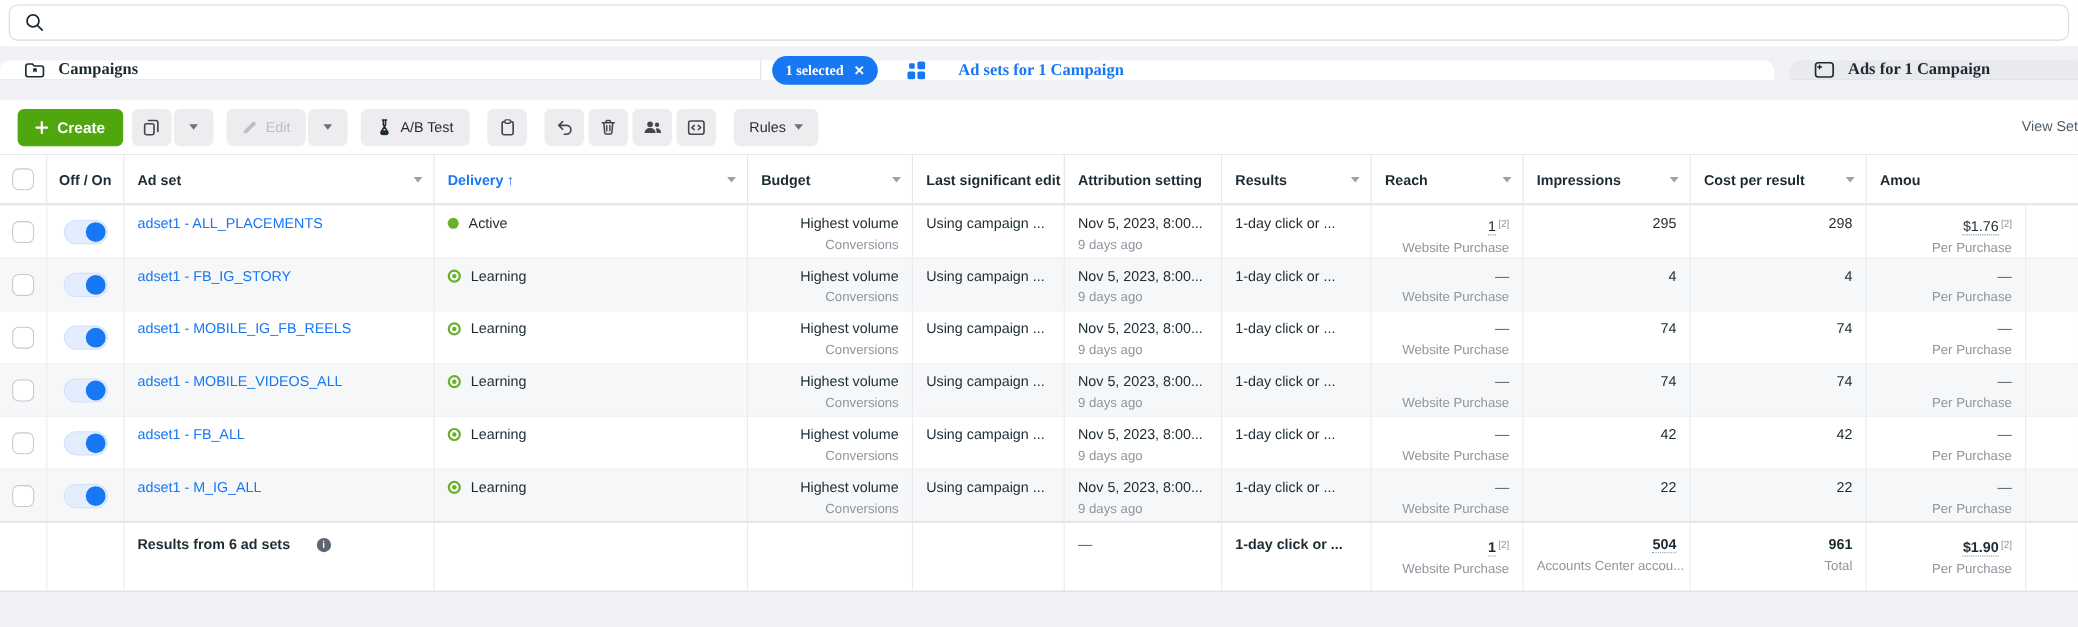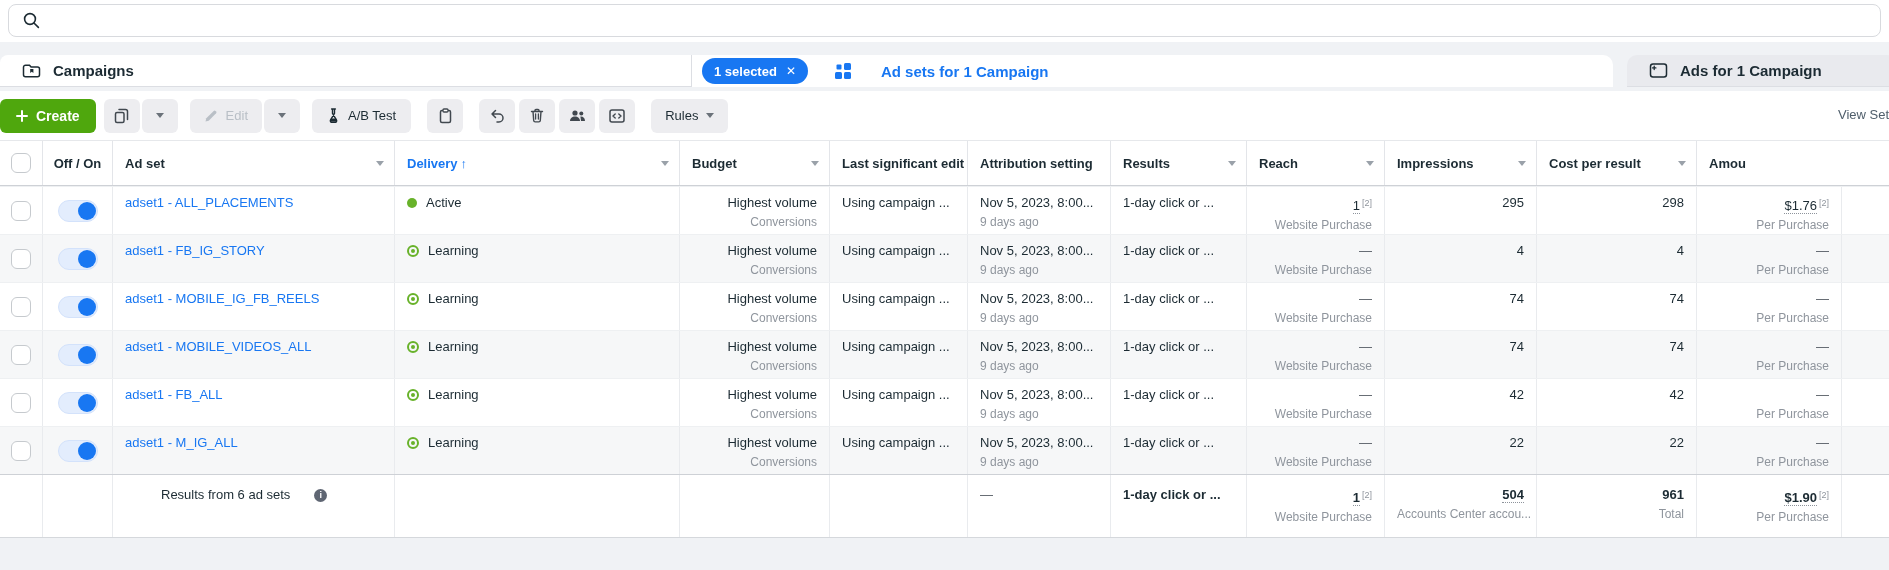--- a/index.html
+++ b/index.html
@@ -14,35 +14,35 @@
   .searchbar {
     position:absolute; top:4px; left:8px; width:1873px; height:33px;
     background:#fff; border:1px solid #d8dade; border-radius:8px;
     display:flex; align-items:center; padding:0 14px; gap:14px;
   }
   .searchbar input { border:none; outline:none; flex:1; font-size:14px; color:#1c2b33;
     font-family:"Liberation Sans","DejaVu Sans",sans-serif; background:transparent; }
   .searchbar input::placeholder { color:#8d939b; }
   
   .tabrow { position:absolute; top:55px; left:0; width:100%; height:36px; }
-  .tab { position:absolute; top:0; height:32px; display:flex; align-items:center; }
+  .tab { position:absolute; top:0; height:18px; display:flex; align-items:center;font-family:Liberation Serif, serif; }
   .tab-campaigns { left:0; width:692px; background:#fff; border-right:1px solid #dcdee3;
     border-bottom:1px solid #dcdee3; border-radius:8px 0 0 0; padding-left:22px; gap:12px; }
   .tab-adsets { left:692px; width:921px; background:#fff; border-radius:0 10px 0 0; padding-left:10px; }
   .tab-ads { left:1627px; width:270px; background:#e9eaee; border-bottom:1px solid #dcdee3;
     border-radius:10px 10px 0 0; padding-left:22px; gap:12px; }
   .tab-label { font-size:15px; font-weight:700; color:#1c2b33; white-space:nowrap; }
   .tab-label.blue { color:#1877f2; }
   .chip { display:inline-flex; align-items:center; gap:9px; height:26px; padding:0 12px;
     background:#1877f2; color:#fff; border-radius:14px; font-size:13px; font-weight:600; white-space:nowrap; }
   .chip-close { font-size:12px; line-height:1; cursor:pointer; }
   .adsets-inner { display:flex; align-items:center; gap:28px; margin-left:25px; }
   
   .toolbar { position:absolute; top:91px; left:0; width:100%; height:49px; background:#fff;
-    display:flex; align-items:center; }
+    display:flex; align-items:center; padding-left:16px; }
   .btn { height:34px; border-radius:6px; background:#ededf0; display:inline-flex; align-items:center;
     justify-content:center; gap:8px; font-size:13px; color:#1c2b33; cursor:pointer; white-space:nowrap; }
   .btn.narrow { width:36px; }
   .btn-create { background:#4fa70d; color:#fff; font-weight:700; font-size:14px; padding:0 16px; }
   .btn-label { font-weight:500; }
   .btn .disabled-txt { color:#b9bfc6; }
   .gap2 { width:2px; } .gap4 { width:4px; } .gap8 { width:8px; } .gap12 { width:12px; } .gap16 { width:16px; }
   .caret { width:0; height:0; border-left:4px solid transparent; border-right:4px solid transparent;
     border-top:5px solid #6b727a; }
   .caret.lt { border-top-color:#9aa1a9; }
@@ -84,21 +84,21 @@
     border:1px solid #d3e2fb; cursor:pointer; }
   .toggle .knob { position:absolute; right:1px; top:1px; width:18px; height:18px; border-radius:50%;
     background:#1877f2; }
   
   .frow { height:64px; border-top:1px solid #ced1d6; border-bottom:1px solid #d5d8dc; }
   .fcell { padding:12px 12px 0; border-right:1px solid #e9ebee; font-size:13px; overflow:hidden;
     white-space:nowrap; line-height:16px; }
   .fcell:last-child { border-right:none; }
   .fcell.right { text-align:right; }
   .fcell .bold { font-weight:700; }
-  .flabel { display:flex; align-items:center; gap:24px; font-weight:400;margin-left:36px; }
+  .flabel { display:flex; align-items:center; gap:24px; font-weight:700; }
   .info-ic { width:13px; height:13px; border-radius:50%; background:#5f6673; color:#fff; font-size:9px;
     font-weight:700; display:inline-flex; align-items:center; justify-content:center; cursor:pointer; }
   .info-ic::after { content:"i"; }
   svg { display:block; }
 </style>
 </head>
 <body>
 
 <div class="page">
 

